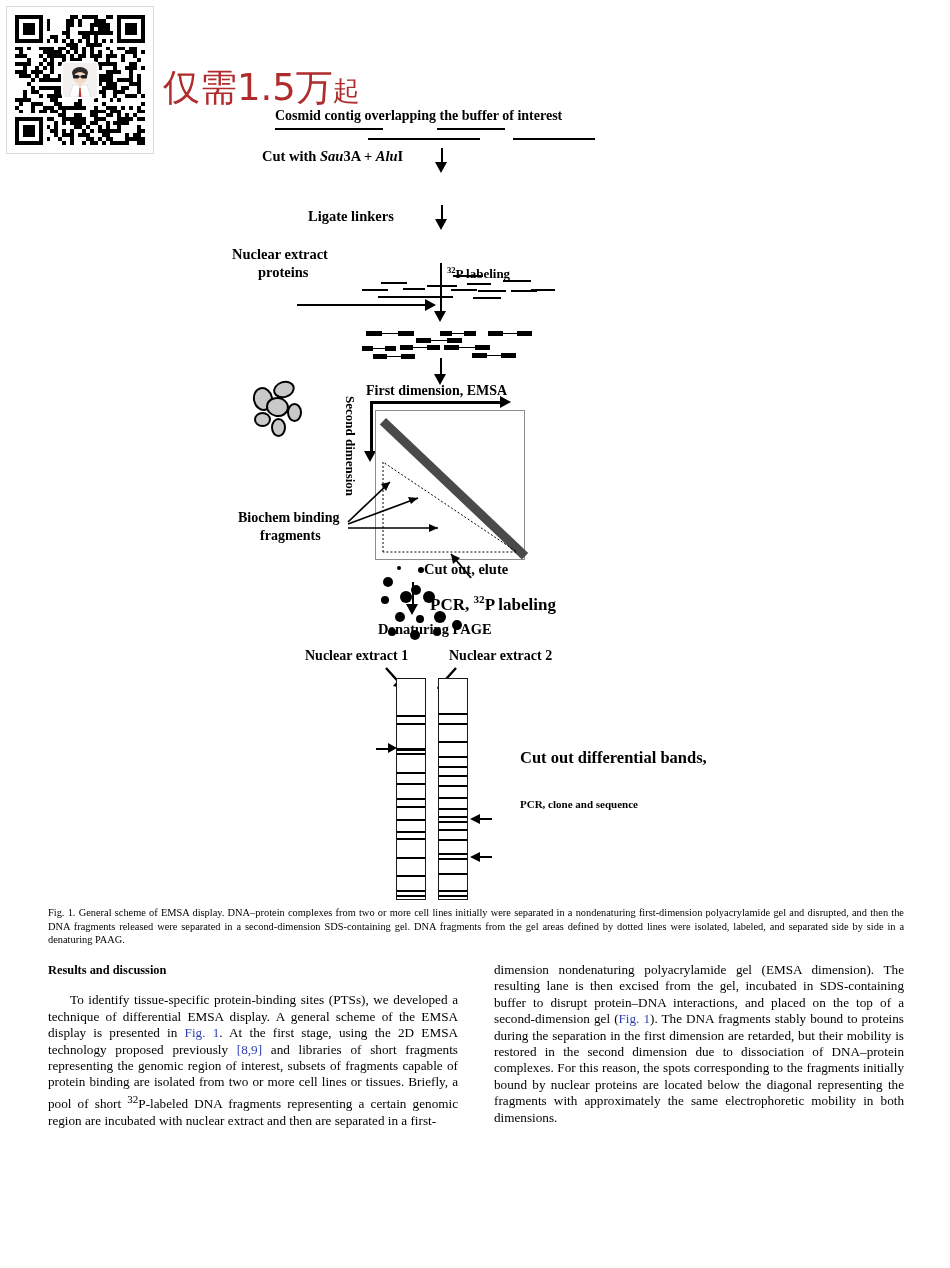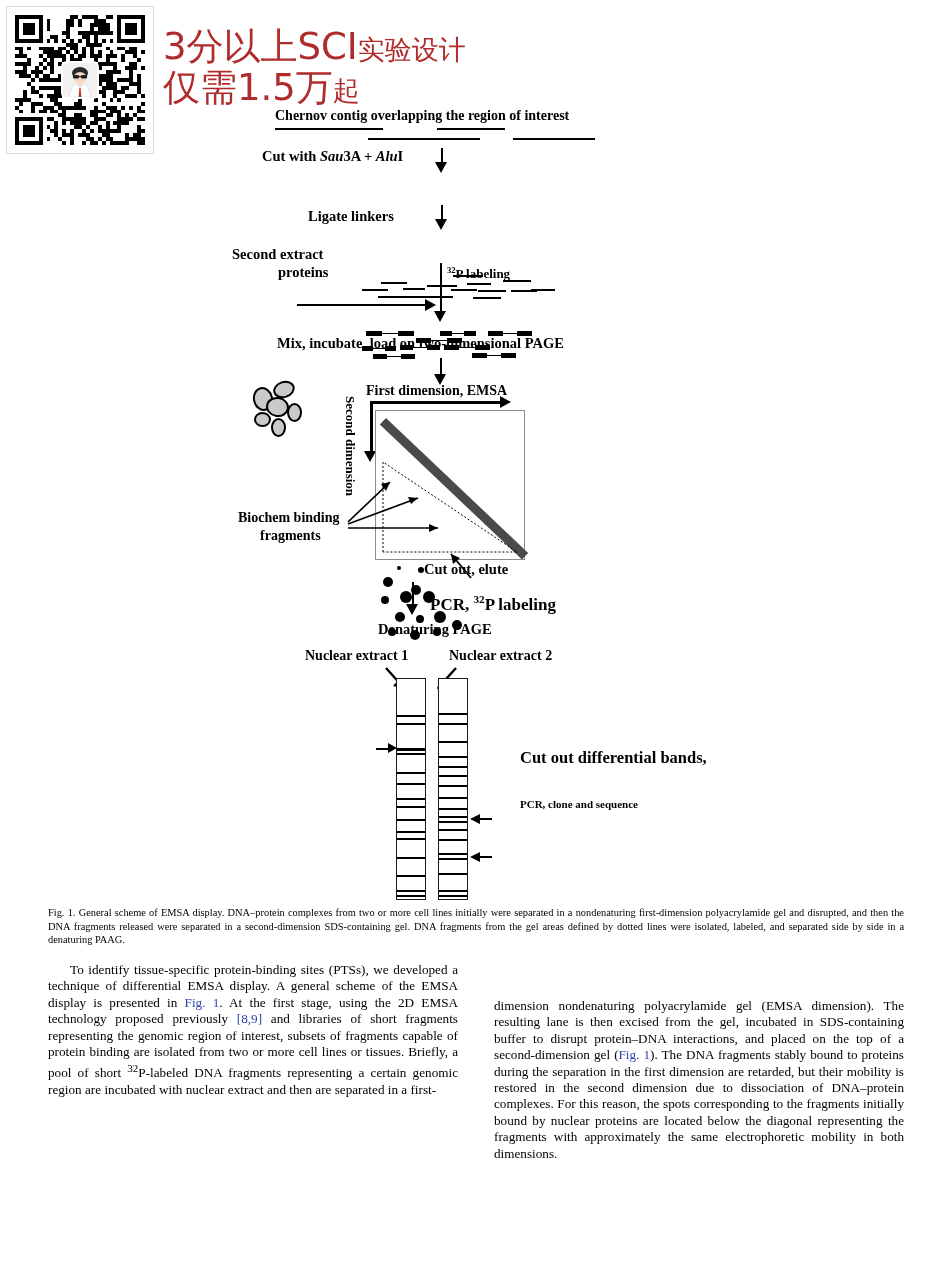--- a/index.html
+++ b/index.html
@@ -65,21 +65,21 @@
     position:absolute;left:48px;top:906px;width:856px;
     font-size:10.4px;line-height:13.6px;text-align:justify;
   }
 
   
   .col{position:absolute;top:962px;width:410px;font-size:13.2px;line-height:16.4px;text-align:justify;}
   .col.left{left:48px;}
   .col.right{left:494px;}
   .secthead{font-weight:bold;font-size:12.4px;margin:0 0 14px 0;}
   .col p{margin:0;text-indent:22px;}
-  .col p.noind{text-indent:0;margin-top:36px;}
+  .col p.noind{text-indent:0;}
   .lnk{color:#2d3fb0;}
 
   
   .qr{
     position:absolute;left:6px;top:6px;width:148px;height:148px;
     background:#fff;border:1px solid #d8d8d8;box-sizing:border-box;
     padding:8px;
   }
   .qr svg{display:block;width:100%;height:100%;}
   .qr-avatar{
@@ -95,21 +95,21 @@
   .wm2 .small{font-size:27px;}
 </style>
 </head>
 <body>
 
 <div class="page">
 
 
   <div class="figure">
 
-    <div class="fig-txt" style="left:275px;top:8px;font-size:14px;">Chernov contig overlapping the region of interest</div>
+    <div class="fig-txt" style="left:275px;top:8px;font-size:14px;">Cosmid contig overlapping the buffer of interest</div>
 
     <div id="contig-holder">
         <div class="contig" style="left: 275px; top: 28px; width: 108px;"></div>
         <div class="contig" style="left: 368px; top: 38px; width: 112px;"></div>
         <div class="contig" style="left: 437px; top: 28px; width: 68px;"></div>
         <div class="contig" style="left: 513px; top: 38px; width: 82px;"></div>
       </div>
 
     <div class="fig-txt" style="left:262px;top:48px;font-size:14.5px;">
       <span>Cut with </span><span class="ital">Sau</span><span>3A + </span><span class="ital">Alu</span><span>I</span>
@@ -185,22 +185,22 @@
           <div class="bar" style="left: 0px; width: 15px;"></div>
           <div class="bar" style="right: 0px; width: 15px; left: 29px;"></div>
         </div>
         <div class="lig" style="left: 488px; top: 231px; width: 44px;">
           <div class="ln" style="left: 0px; width: 44px;"></div>
           <div class="bar" style="left: 0px; width: 15px;"></div>
           <div class="bar" style="right: 0px; width: 15px; left: 29px;"></div>
         </div>
       </div>
 
-    <div class="fig-txt" style="left:232px;top:146px;font-size:14.5px;">Second extract</div>
-    <div class="fig-txt" style="left:258px;top:164px;font-size:14.5px;margin-left:20px;">proteins</div>
+    <div class="fig-txt" style="left:232px;top:146px;font-size:14.5px;">Nuclear extract</div>
+    <div class="fig-txt" style="left:258px;top:164px;font-size:14.5px;">proteins</div>
     <div id="blob-holder">
         <div class="blob" style="left: 253px; top: 287px; width: 16px; height: 20px; background: rgb(201, 201, 201); transform: rotate(-12deg);"></div>
         <div class="blob" style="left: 273px; top: 281px; width: 18px; height: 13px; background: rgb(201, 201, 201); transform: rotate(-18deg);"></div>
         <div class="blob" style="left: 266px; top: 297px; width: 19px; height: 16px; background: rgb(201, 201, 201); transform: rotate(8deg);"></div>
         <div class="blob" style="left: 254px; top: 312px; width: 13px; height: 11px; background: rgb(201, 201, 201);"></div>
         <div class="blob" style="left: 287px; top: 303px; width: 11px; height: 15px; background: rgb(201, 201, 201);"></div>
         <div class="blob" style="left: 271px; top: 318px; width: 11px; height: 15px; background: rgb(201, 201, 201);"></div>
       </div>
 
     <div>
@@ -209,21 +209,20 @@
     </div>
 
     <div>
       <div class="shaft-v" style="left:440px;top:163px;height:50px;"></div>
       <div class="head-v" style="left:434px;top:211px;"></div>
     </div>
     <div class="fig-txt" style="left:447px;top:165px;font-size:13px;">
       <span class="sup">32</span><span>P labeling</span>
     </div>
 
-    <div class="fig-txt" style="left:277px;top:235px;font-size:14.5px;">Mix, incubate, load on two-dimensional PAGE</div>
     <div>
       <div class="shaft-v" style="left:440px;top:258px;height:18px;"></div>
       <div class="head-v" style="left:434px;top:274px;"></div>
     </div>
 
     <div class="fig-txt" style="left:366px;top:283px;font-size:14px;">First dimension, EMSA</div>
 
     <div>
       <div class="shaft-h" style="left:370px;top:301px;width:132px;height:2.6px;"></div>
       <div class="head-h" style="left:500px;top:296px;"></div>
@@ -351,20 +350,21 @@
       <div class="head-h-left" style="left:470px;top:752px;"></div>
     </div>
 
     <div class="fig-txt" style="left:520px;top:648px;font-size:16.5px;">Cut out differential bands,</div>
     <div class="fig-txt" style="left:520px;top:698px;font-size:11px;">PCR, clone and sequence</div>
   </div>
 
   <div class="caption">Fig. 1. General scheme of EMSA display. DNA–protein complexes from two or more cell lines initially were separated in a nondenaturing first-dimension polyacrylamide gel and disrupted, and then the DNA fragments released were separated in a second-dimension SDS-containing gel. DNA fragments from the gel areas defined by dotted lines were isolated, labeled, and separated side by side in a denaturing PAAG.</div>
 
   <div class="col left">
+    <div class="secthead">Results and discussion</div>
     <p><span>To identify tissue-specific protein-binding sites (PTSs), we developed a technique of differential EMSA display. A general scheme of the EMSA display is presented in </span><span class="lnk">Fig. 1</span><span>. At the first stage, using the 2D EMSA technology proposed previously </span><span class="lnk">[8,9]</span><span> and libraries of short fragments representing the genomic region of interest, subsets of fragments capable of protein binding are isolated from two or more cell lines or tissues. Briefly, a pool of short </span><sup>32</sup><span>P-labeled DNA fragments representing a certain genomic region are incubated with nuclear extract and then are separated in a first-</span></p>
   </div>
 
   <div class="col right">
     <p class="noind"><span>dimension nondenaturing polyacrylamide gel (EMSA dimension). The resulting lane is then excised from the gel, incubated in SDS-containing buffer to disrupt protein–DNA interactions, and placed on the top of a second-dimension gel (</span><span class="lnk">Fig. 1</span><span>). The DNA fragments stably bound to proteins during the separation in the first dimension are retarded, but their mobility is restored in the second dimension due to dissociation of DNA–protein complexes. For this reason, the spots corresponding to the fragments initially bound by nuclear proteins are located below the diagonal representing the fragments with approximately the same electrophoretic mobility in both dimensions.</span></p>
   </div>
 
   <div class="qr">
     <svg viewBox="0 0 33 33" shape-rendering="crispEdges">
       <rect width="33" height="33" fill="#fff"></rect>
@@ -380,20 +380,17 @@
         <rect x="10" y="12" width="6" height="3.4" rx="1.2" fill="#1f1f1f"></rect>
         <rect x="18" y="12" width="6" height="3.4" rx="1.2" fill="#1f1f1f"></rect>
         <rect x="16" y="13.2" width="2" height="1" fill="#1f1f1f"></rect>
         <path d="M6 34 L10 22 L24 22 L28 34 Z" fill="#ffffff" stroke="#cfcfcf" stroke-width="0.5"></path>
         <path d="M15 22 L17 26 L19 22 Z" fill="#f4d8c4"></path>
         <path d="M16.4 25 L17.6 25 L18.4 34 L15.6 34 Z" fill="#c0392b"></path>
       </svg>
     </div>
   </div>
 
-  <div class="wm wm1">
-    <span>3</span><span>分以上</span><span>SCI</span><span class="small">实验设计</span>
-  </div>
   <div class="wm wm2">
     <span>仅需1.5万</span><span class="small">起</span>
   </div>
 
 </div>
 
 </body></html>

